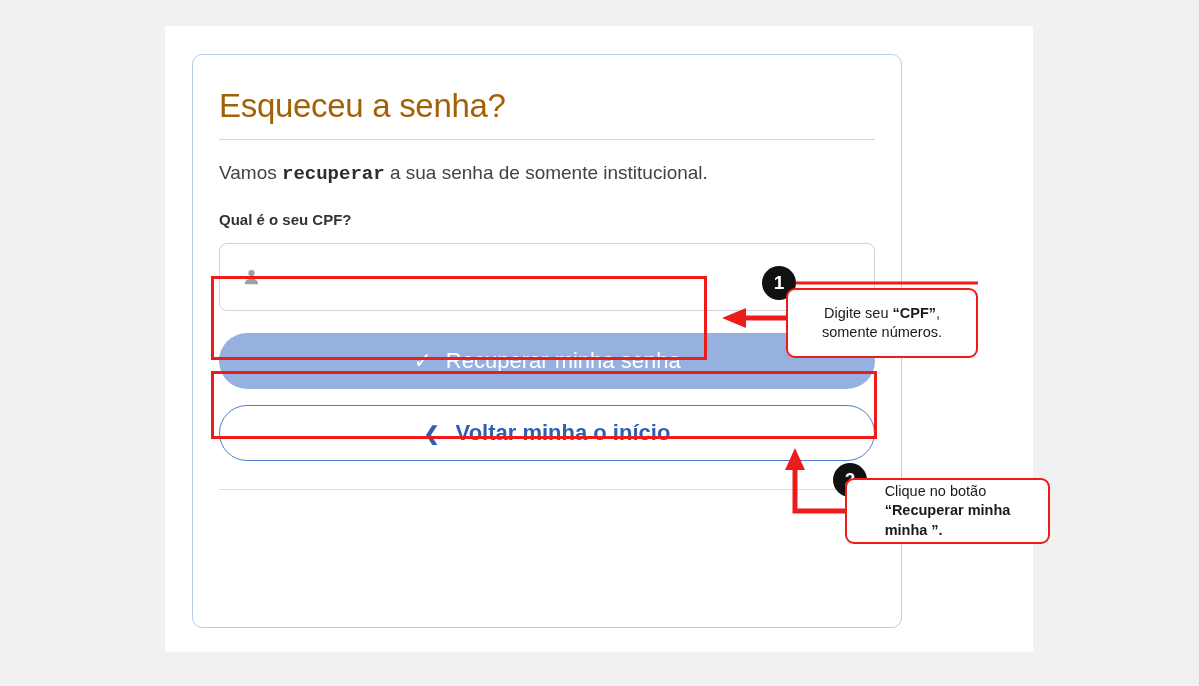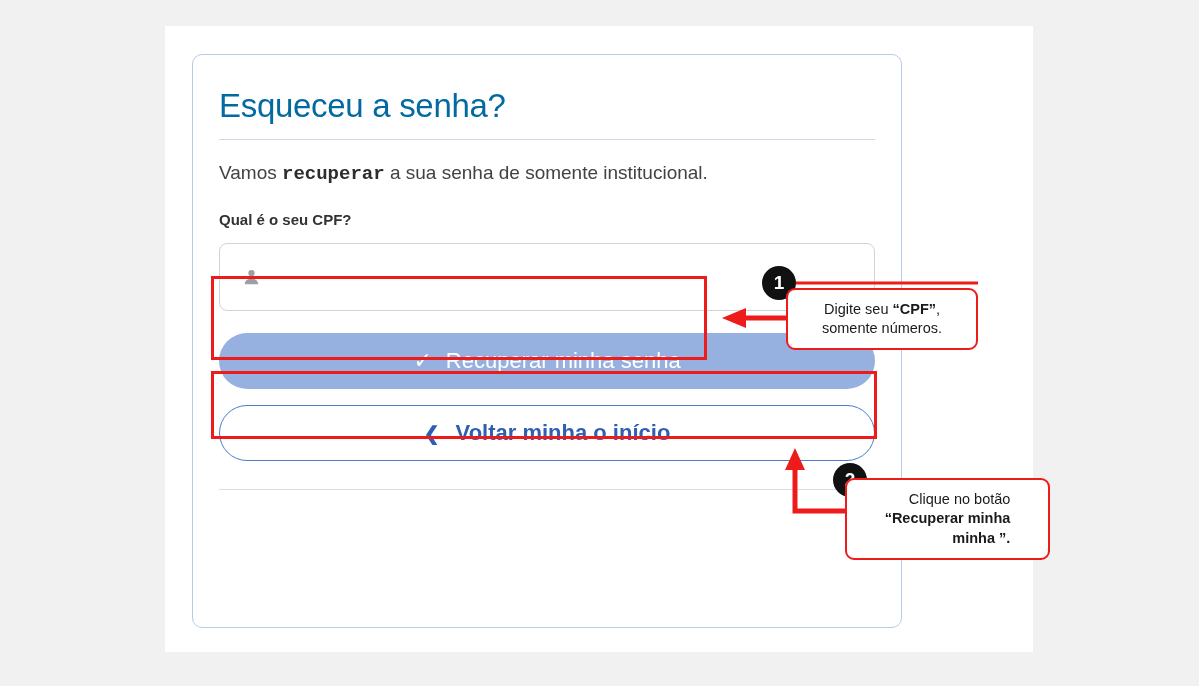--- a/index.html
+++ b/index.html
@@ -39,21 +39,21 @@
   }
 
   .card-inner {
     position: absolute;
     left: 26px;
     top: 32px;
     right: 26px;
   }
 
   .title {
-    color: #0369a1;
+    color: #a16207;
     font-size: 33px;
     font-weight: 400;
     letter-spacing: -0.3px;
     margin: 0;
     padding-bottom: 14px;
   }
   .title-rule {
     height: 1px;
     background: #cfd8e6;
     margin: 0 0 22px 0;
@@ -158,22 +158,22 @@
     box-sizing: border-box;
     font-size: 14.5px;
     color: #1a1a1a;
     line-height: 1.32;
     text-align: center;
     display: flex;
     align-items: center;
     justify-content: center;
     padding: 6px 10px;
   }
-  #callout-1 { left: 786px; top: 288px; width: 192px; height: 62px; }
-  #callout-2 { left: 845px; top: 478px; width: 205px; height: 82px; text-align:right; }
+  #callout-1 { left: 786px; top: 288px; width: 192px; height: 70px; }
+  #callout-2 { left: 845px; top: 478px; width: 205px; height: 66px; text-align:left; }
 
   .badge {
     position: absolute;
     width: 34px; height: 34px;
     border-radius: 50%;
     background: #111111;
     color: #ffffff;
     font-size: 19px;
     font-weight: 700;
     display: flex;

